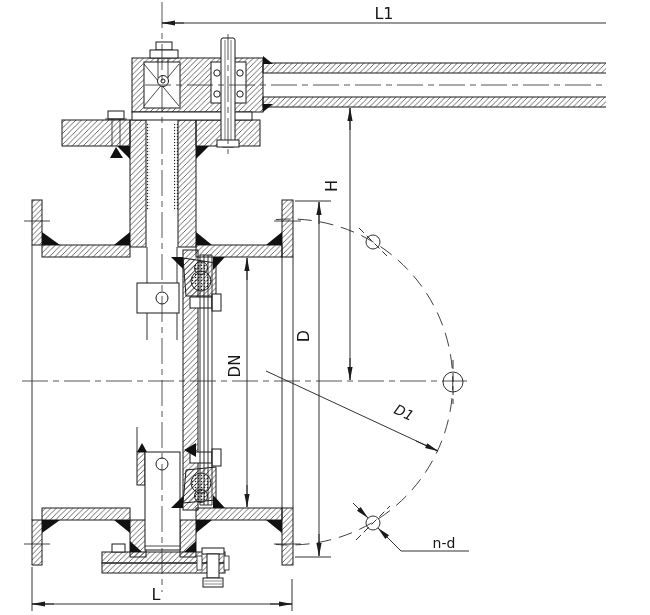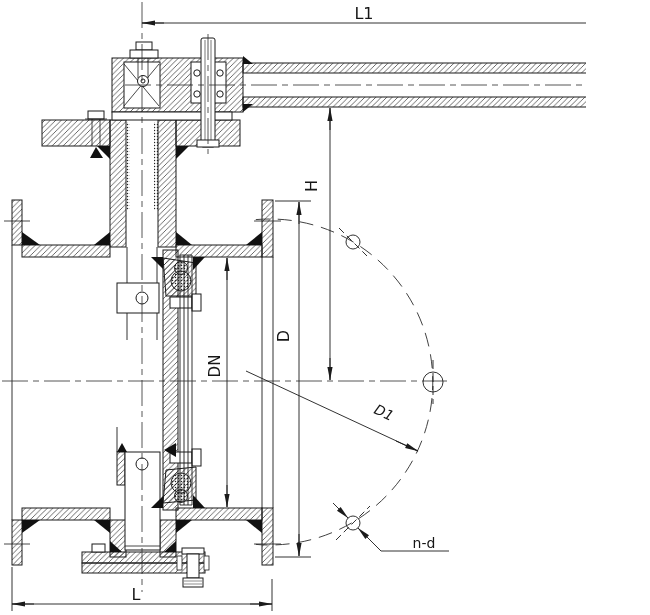--- a/index.html
+++ b/index.html
@@ -1,16 +1,16 @@
 <!DOCTYPE html>
 <html><head>
 <meta charset="utf-8">
 <style>
   html,body{margin:0;padding:0;background:#ffffff;}
-  .sheet{position:relative;width:586px;height:615px;background:#ffffff;overflow:hidden;}
+  .sheet{position:relative;width:586px;height:615px;background:#ffffff;overflow:hidden;padding-left:20px;}
   svg{display:block;}
   text{font-family:"DejaVu Sans", sans-serif;fill:#161616;}
   .dim-label{font-size:16px;}
   .dim-label-sm{font-size:14px;}
   .italic{font-style:italic;}
 </style>
 </head>
 <body>
 
 <div class="sheet">

